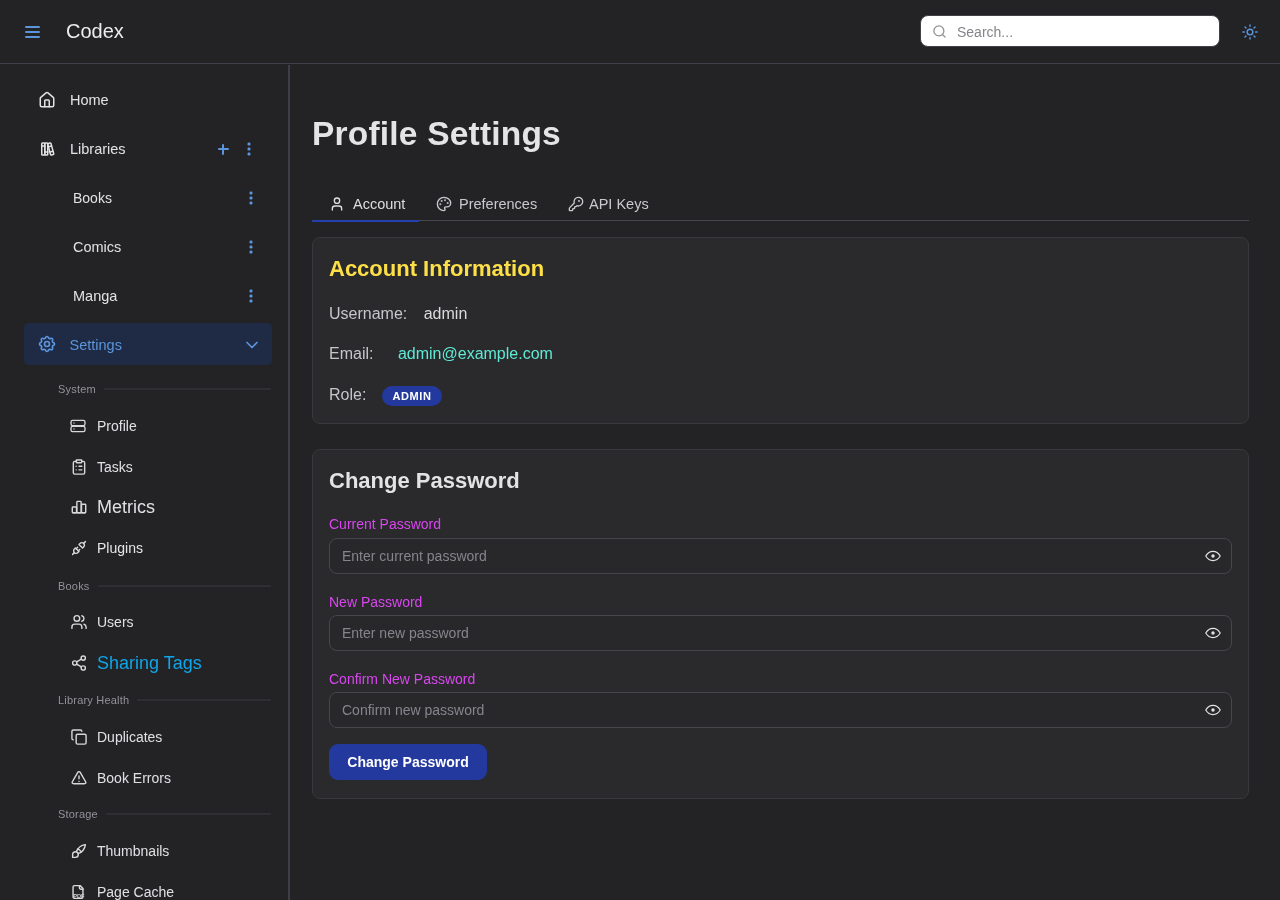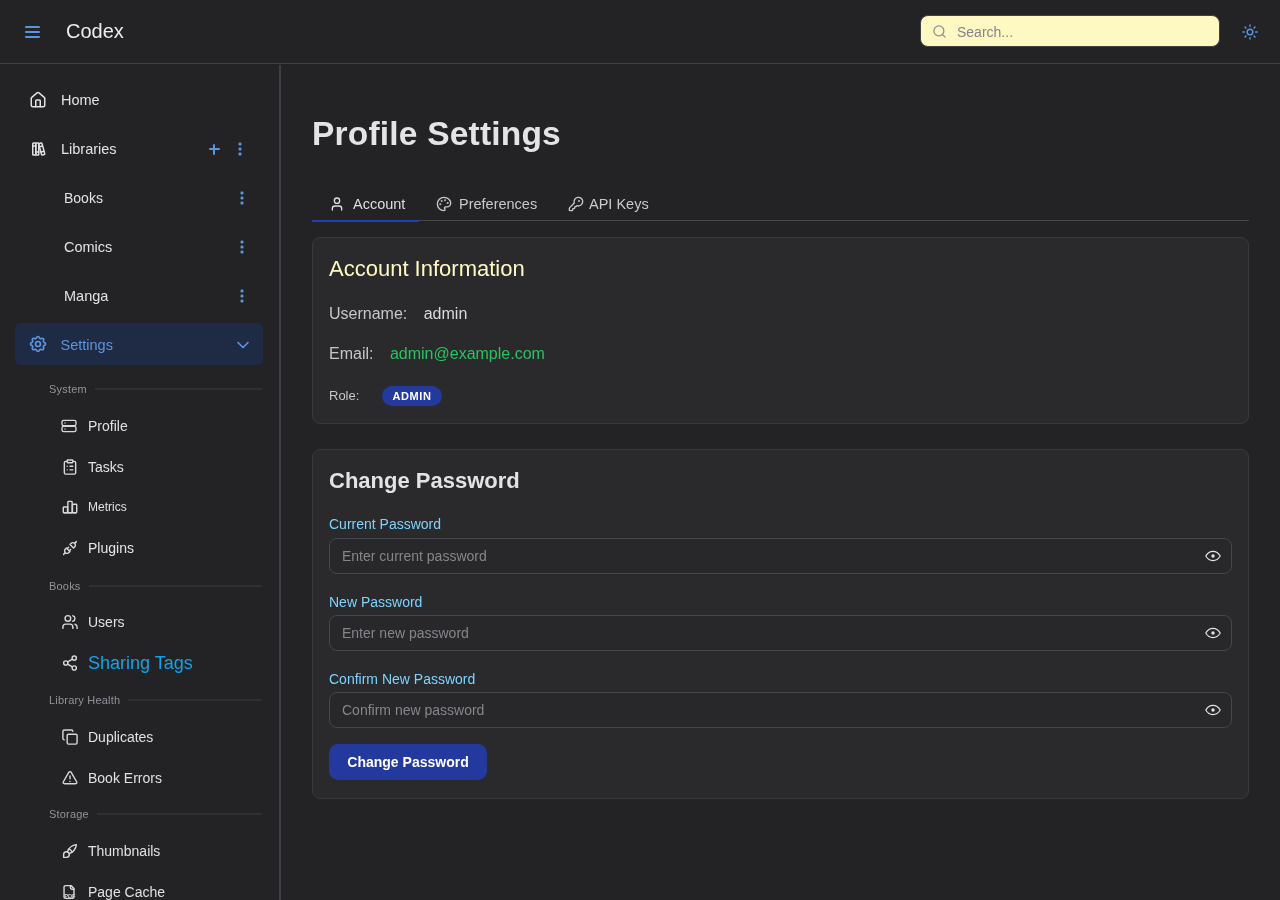--- a/index.html
+++ b/index.html
@@ -10,54 +10,54 @@
 svg{display:block}
 .ic{position:absolute;transform:translate(-50%,-50%)}
 .dots{position:absolute;transform:translate(-50%,-50%)}
 .dots i{display:block;width:3px;height:3px;border-radius:1.2px;background:#5b96dd;margin:0 auto 2px}
 .dots i:last-child{margin-bottom:0}
 .shead{position:absolute;left:49px;right:17px;display:flex;align-items:center;transform:translateY(-50%)}
 .shead span{font-size:11px;font-weight:normal;color:#92929a;letter-spacing:.2px;line-height:1}
 .shead i{flex:1;height:1px;background:#3a3a40;margin-left:8px}
 .inp{position:absolute;left:329px;width:903px;height:36px;border:1px solid #46464c;border-radius:8px;background:#28282b}
 .inp span{position:absolute;left:12px;top:50%;transform:translateY(-50%);font-size:14px;color:#85858c;line-height:1}
-.lbl{position:absolute;left:329px;transform:translateY(-50%);font-size:14px;color:#7dd3fc;line-height:1;white-space:nowrap}
+.lbl{position:absolute;left:329px;transform:translateY(-50%);font-size:14px;color:#d946ef;line-height:1;white-space:nowrap}
 .eye{position:absolute;right:10px;top:50%;transform:translateY(-50%);color:#e3e3e6}
 </style>
 </head>
 <body>
 
 <div class="abs" style="left:0;top:0;width:1280px;height:64px;background:#232326;border-bottom:1px solid #3f3f49">
   <div class="abs" style="left:25px;top:26px">
     <div style="width:15px;height:2.4px;background:#5b96dd;border-radius:2px;margin-bottom:2.6px"></div>
     <div style="width:15px;height:2.4px;background:#5b96dd;border-radius:2px;margin-bottom:2.6px"></div>
     <div style="width:15px;height:2.4px;background:#5b96dd;border-radius:2px"></div>
   </div>
   <div class="vc" style="left:66px;top:31px;font-size:20px;font-weight:normal;color:#ececee">Codex</div>
-  <div class="abs" style="left:920px;top:15px;width:300px;height:32px;background:#fef9c3;border:1px solid #414147;border-radius:8px">
+  <div class="abs" style="left:920px;top:15px;width:300px;height:32px;background:#ffffff;border:1px solid #414147;border-radius:8px">
     <svg class="abs" style="left:11px;top:8px" width="15" height="15" viewBox="0 0 24 24" fill="none" stroke="#8e8e94" stroke-width="2" stroke-linecap="round" stroke-linejoin="round">
         <circle cx="11" cy="11" r="8"></circle>
         <path d="m21 21-4.3-4.3"></path>
       </svg>
     <div class="vc" style="left:36px;top:16px;font-size:14px;color:#84848a">Search...</div>
   </div>
   <svg class="ic" style="left:1250px;top:32px" width="17" height="17" viewBox="0 0 24 24" fill="none" stroke="#5b96dd" stroke-width="2" stroke-linecap="round" stroke-linejoin="round">
       <circle cx="12" cy="12" r="4"></circle>
       <path d="M12 2v2"></path>
       <path d="M12 20v2"></path>
       <path d="m4.93 4.93 1.41 1.41"></path>
       <path d="m17.66 17.66 1.41 1.41"></path>
       <path d="M2 12h2"></path>
       <path d="M20 12h2"></path>
       <path d="m6.34 17.66-1.41 1.41"></path>
       <path d="m19.07 4.93-1.41 1.41"></path>
     </svg>
 </div>
 
-<div class="abs" style="left:0;top:65px;width:281px;height:835px;border-right:2px solid #3e3e48">
+<div class="abs" style="left:9px;top:65px;width:281px;height:835px;border-right:2px solid #3e3e48">
 
   <svg class="ic" style="left:38px;top:35px" width="18" height="18" viewBox="0 0 24 24" fill="none" stroke="#e2e2e4" stroke-width="2" stroke-linecap="round" stroke-linejoin="round">
       <path d="M15 21v-8a1 1 0 0 0-1-1h-4a1 1 0 0 0-1 1v8"></path>
       <path d="M3 10a2 2 0 0 1 .709-1.528l7-5.999a2 2 0 0 1 2.582 0l7 5.999A2 2 0 0 1 21 10v9a2 2 0 0 1-2 2H5a2 2 0 0 1-2-2z"></path>
     </svg>
   <div class="vc" style="left:61px;top:35px;font-size:14.5px;color:#e2e2e4">Home</div>
 
   <svg class="ic" style="left:38px;top:84px" width="18" height="18" viewBox="0 0 24 24" fill="none" stroke="#e2e2e4" stroke-width="2" stroke-linecap="round" stroke-linejoin="round">
       <path d="M5 5a1 1 0 0 1 1-1h2a1 1 0 0 1 1 1v14a1 1 0 0 1-1 1H6a1 1 0 0 1-1-1z"></path>
       <path d="M9 5a1 1 0 0 1 1-1h2a1 1 0 0 1 1 1v14a1 1 0 0 1-1 1h-2a1 1 0 0 1-1-1z"></path>
@@ -127,21 +127,21 @@
       <path d="M8 16h.01"></path>
     </svg>
   <div class="vc" style="left:88px;top:401.5px;font-size:14px;color:#e0e0e3">Tasks</div>
 
   <svg class="ic" style="left:70px;top:442px" width="17" height="17" viewBox="0 0 24 24" fill="none" stroke="#d8d8db" stroke-width="2" stroke-linecap="round" stroke-linejoin="round">
       <rect x="2.5" y="12" width="6" height="8" rx="1"></rect>
       <rect x="9" y="4" width="6" height="16" rx="1"></rect>
       <rect x="15.5" y="8" width="6" height="12" rx="1"></rect>
       <path d="M3.5 20h17"></path>
     </svg>
-  <div class="vc" style="left:88px;top:442px;font-size:12px;color:#e0e0e3">Metrics</div>
+  <div class="vc" style="left:88px;top:442px;font-size:18px;color:#e0e0e3">Metrics</div>
 
   <svg class="ic" style="left:70px;top:482.5px" width="17" height="17" viewBox="0 0 24 24" fill="none" stroke="#d8d8db" stroke-width="2" stroke-linecap="round" stroke-linejoin="round">
       <path d="M7 12l5 5-1.5 1.5a3.536 3.536 0 1 1-5-5z"></path>
       <path d="M17 12l-5-5 1.5-1.5a3.536 3.536 0 1 1 5 5z"></path>
       <path d="M3 21l2.5-2.5"></path>
       <path d="M18.5 5.5L21 3"></path>
       <path d="M10 11l-2 2"></path>
       <path d="M13 14l-2 2"></path>
     </svg>
   <div class="vc" style="left:88px;top:482.5px;font-size:14px;color:#e5e5e5">Plugins</div>
@@ -224,24 +224,24 @@
     <path d="M12 2C6.5 2 2 6.5 2 12s4.5 10 10 10c.926 0 1.648-.746 1.648-1.688 0-.437-.18-.835-.437-1.125-.29-.289-.438-.652-.438-1.125a1.64 1.64 0 0 1 1.668-1.668h1.996c3.051 0 5.555-2.503 5.555-5.554C21.965 6.012 17.461 2 12 2z"></path>
   </svg>
 <div class="vc" style="left:459px;top:204px;font-size:14.5px;color:#c9c9cd">Preferences</div>
 <svg class="ic" style="left:576px;top:203.5px" width="16" height="16" viewBox="0 0 24 24" fill="none" stroke="#c9c9cd" stroke-width="2" stroke-linecap="round" stroke-linejoin="round">
     <path d="M2.586 17.414A2 2 0 0 0 2 18.828V21a1 1 0 0 0 1 1h3a1 1 0 0 0 1-1v-1a1 1 0 0 1 1-1h1a1 1 0 0 0 1-1v-1a1 1 0 0 1 1-1h.172a2 2 0 0 0 1.414-.586l.814-.814a6.5 6.5 0 1 0-4-4z"></path>
     <circle cx="16.5" cy="7.5" r=".5" fill="#c9c9cd"></circle>
   </svg>
 <div class="vc" style="left:589px;top:204px;font-size:14.5px;color:#c9c9cd">API Keys</div>
 
 <div class="abs" style="left:312px;top:237px;width:937px;height:187px;background:#2a2a2d;border:1px solid #39393d;border-radius:8px"></div>
-<div class="vc" style="left:329px;top:269px;font-size:22px;font-weight:normal;color:#fef9c3">Account Information</div>
+<div class="vc" style="left:329px;top:269px;font-size:22px;font-weight:bold;color:#fde047">Account Information</div>
 <div class="vc" style="left:329px;top:313.5px;font-size:16px;color:#c6c6ca">Username: <span style="color:#dadadd;margin-left:12px">admin</span></div>
-<div class="vc" style="left:329px;top:354px;font-size:16px;color:#c6c6ca">Email: <span style="color:#22c55e;margin-left:12px">admin@example.com</span></div>
-<div class="vc" style="left:329px;top:395px;font-size:13px;color:#c6c6ca">Role:</div>
+<div class="vc" style="left:329px;top:354px;font-size:16px;color:#c6c6ca">Email: <span style="color:#5eead4;margin-left:20px">admin@example.com</span></div>
+<div class="vc" style="left:329px;top:395px;font-size:16px;color:#c6c6ca">Role:</div>
 <div class="abs" style="left:382px;top:386px;width:60px;height:20px;background:#24399d;border-radius:10px;text-align:center"><span style="font-size:11px;font-weight:bold;color:#fff;letter-spacing:.6px;line-height:20px">ADMIN</span></div>
 
 <div class="abs" style="left:312px;top:449px;width:937px;height:350px;background:#2a2a2d;border:1px solid #39393d;border-radius:8px"></div>
 <div class="vc" style="left:329px;top:481px;font-size:22px;font-weight:bold;color:#e3e3e5">Change Password</div>
 
 <div class="lbl" style="top:524px">Current Password</div>
 <div class="inp" style="top:538px">
     <span>Enter current password</span>
   <svg class="eye" width="16" height="16" viewBox="0 0 16 16" fill="none" stroke="currentColor" stroke-width="1.2" stroke-linecap="round" stroke-linejoin="round">
       <path d="M0.8 8C3 4.2 5.5 3.4 8 3.4S13 4.2 15.2 8C13 11.8 10.5 12.6 8 12.6S3 11.8 0.8 8Z"></path>

